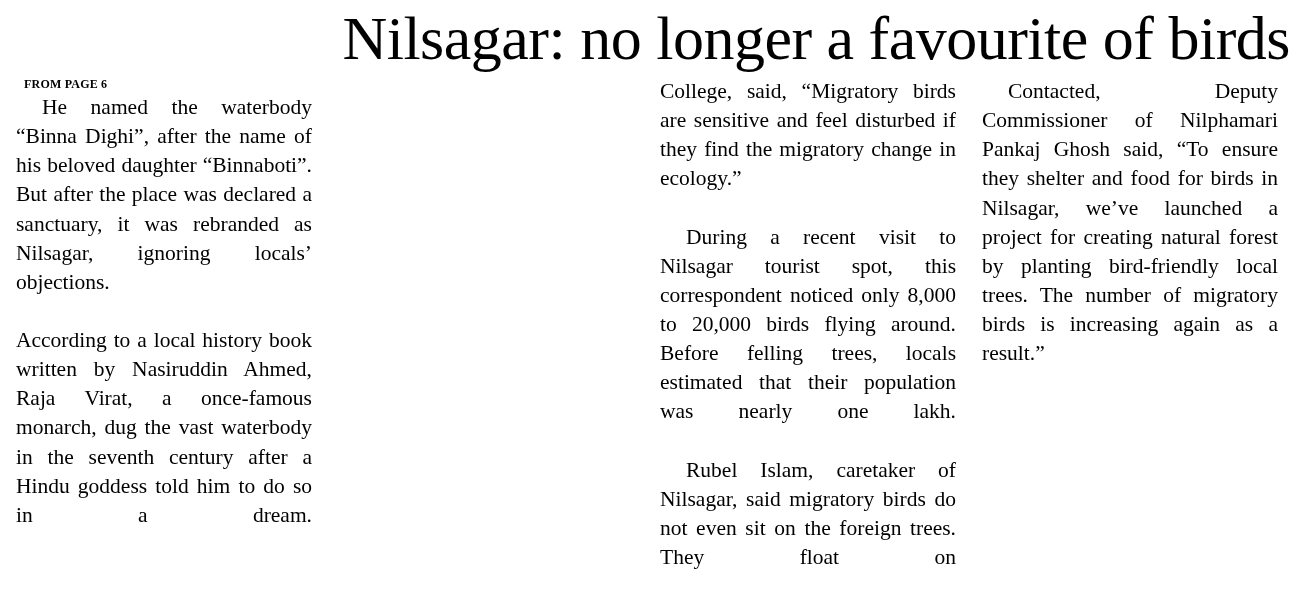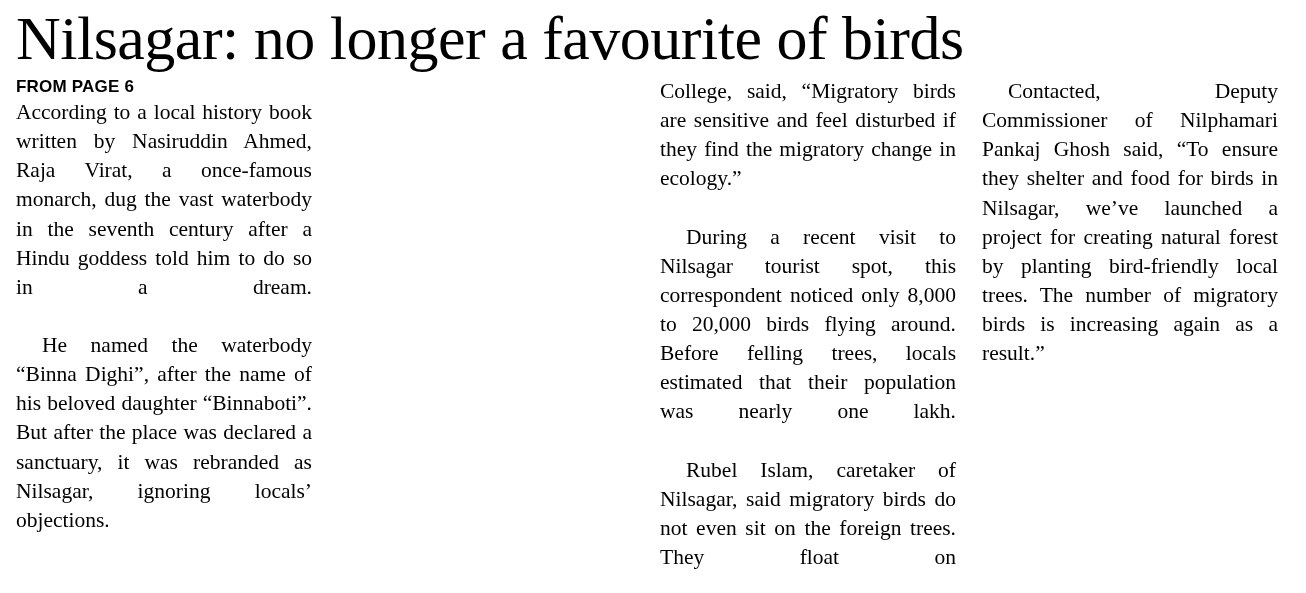--- a/index.html
+++ b/index.html
@@ -23,37 +23,38 @@
   }
   .headline {
     font-family: "Liberation Serif", serif;
     font-size: 62px;
     line-height: 1.05;
     font-weight: 400;
     letter-spacing: -0.5px;
     white-space: nowrap;
     margin: 0 0 6px 0;
     padding: 0;
+    text-align: right;
   }
   .columns {
     display: flex;
     gap: 26px;
     align-items: flex-start;
     margin-top: 4px;
   }
   .col {
     width: 296px;
     flex: 0 0 296px;
   }
   .kicker {
-    font-family: Liberation Sans, sans-serif;
-    font-size: 17px;
+    font-family: Liberation Serif, serif;
+    font-size: 12px;
     font-weight: 700;
     letter-spacing: 0.2px;
-    margin: 0 0 1px 0;
+    margin: 0 0 1px 8px;
     text-transform: uppercase;
   }
   p.para {
     margin: 0;
     font-size: 21.5px;
     line-height: 1.355;
     text-align: justify;
     text-justify: inter-word;
     hyphens: none;
   }
@@ -71,22 +72,22 @@
 <body>
 
 <div class="page">
 
   <h1 class="headline">Nilsagar: no longer a favourite of birds</h1>
 
   <div class="columns">
 
     <div class="col">
       <div class="kicker">FROM PAGE 6</div>
+      <p class="para indent">He named the waterbody “Binna Dighi”, after the name of his beloved daughter “Binnaboti”. But after the place was declared a sanctuary, it was rebranded as Nilsagar, ignoring locals’ objections.</p>
       <p class="para">According to a local history book written by Nasiruddin Ahmed, Raja Virat, a once-famous monarch, dug the vast waterbody in the seventh century after a Hindu goddess told him to do so in a dream.</p>
-      <p class="para indent">He named the waterbody “Binna Dighi”, after the name of his beloved daughter “Binnaboti”. But after the place was declared a sanctuary, it was rebranded as Nilsagar, ignoring locals’ objections.</p>
     </div>
 
     <div class="col">
     </div>
 
     <div class="col">
       <p class="para">College, said, “Migratory birds are sensitive and feel disturbed if they find the migratory change in ecology.”</p>
       <p class="para indent">During a recent visit to Nilsagar tourist spot, this correspondent noticed only 8,000 to 20,000 birds flying around. Before felling trees, locals estimated that their population was nearly one lakh.</p>
       <p class="para indent">Rubel Islam, caretaker of Nilsagar, said migratory birds do not even sit on the foreign trees. They float on</p>
     </div>

